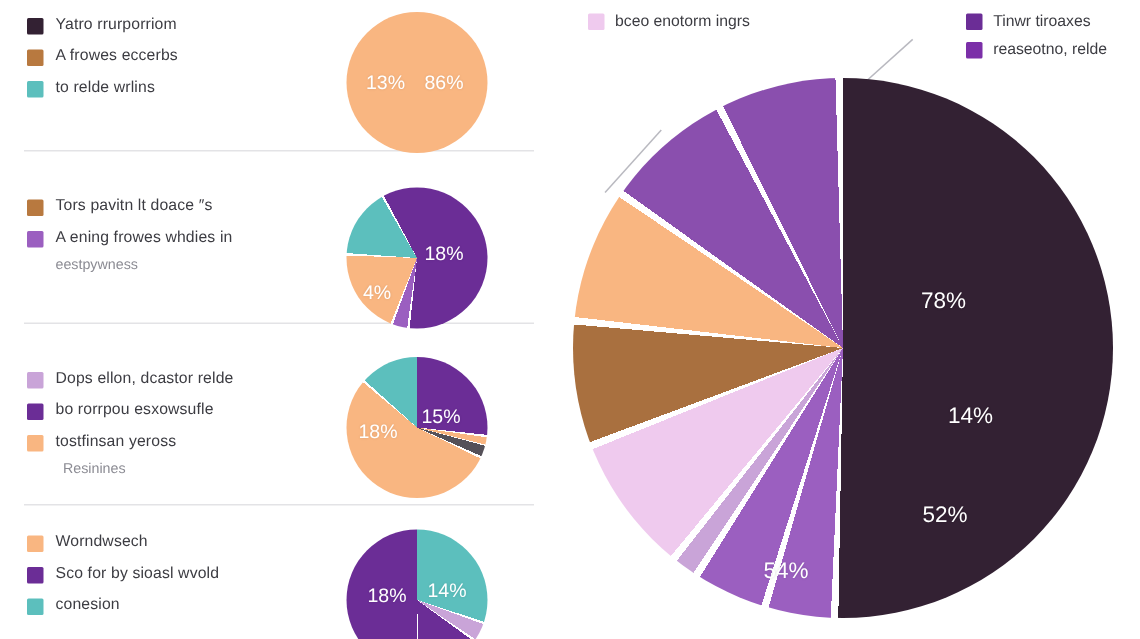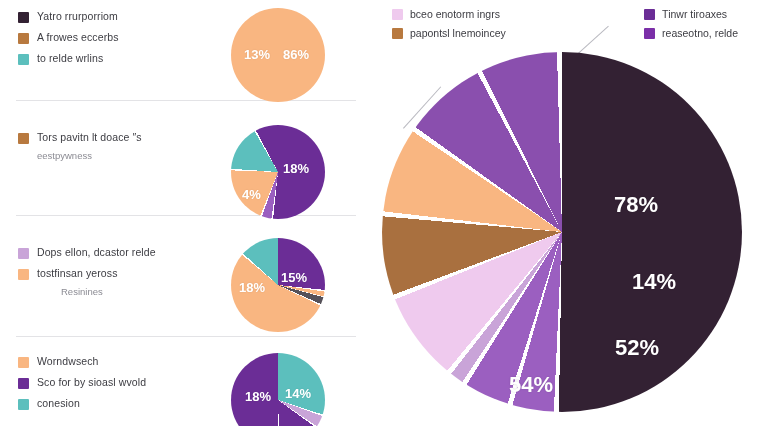--- a/index.html
+++ b/index.html
@@ -34,42 +34,42 @@
     margin-bottom:8px;line-height:1.15;
   }
   .swatch{
     width:11px;height:11px;flex:0 0 11px;margin-top:2px;border-radius:1px;
   }
   .legend-label{
     font-size:10.5px;color:#3c3c42;letter-spacing:.1px;
     filter:blur(.35px);
   }
   .legend-sub{
-    font-size:9.5px;color:#8b8b93;margin-left:43px;margin-top:-2px;
+    font-size:9.5px;color:#8b8b93;margin-left:24px;margin-top:-2px;
     filter:blur(.4px);
   }
 
   .mini-pie-wrap{position:absolute;}
   .mini-label{
-    position:absolute;color:#ffffff;font-weight:bold;font-size:13px;
+    position:absolute;color:#ffffff;font-weight:normal;font-size:13px;
     text-shadow:0 0 2px rgba(0,0,0,.12);
     filter:blur(.2px);white-space:nowrap;
   }
 
   
   .right-col{position:absolute;left:372px;top:0;width:388px;height:426px;}
   .big-legend{position:absolute;top:8px;left:20px;width:360px;
     display:flex;justify-content:space-between;}
   .big-legend-col{display:flex;flex-direction:column;gap:7px;}
   .big-legend-row{display:flex;align-items:center;gap:7px;}
   .big-legend-label{font-size:10.5px;color:#3c3c42;filter:blur(.35px);white-space:nowrap;}
 
   .big-pie{position:absolute;left:10px;top:52px;width:360px;height:360px;}
   .big-label{
-    position:absolute;color:#ffffff;font-weight:bold;font-size:22px;
+    position:absolute;color:#ffffff;font-weight:normal;font-size:15px;
     text-shadow:0 0 2px rgba(0,0,0,.15);white-space:nowrap;
   }
   .leader{position:absolute;background:#b9b9c0;height:1px;transform-origin:0 0;}
 </style>
 </head>
 <body>
 
 <div class="canvas">
 
   <div class="left-col">
@@ -99,20 +99,24 @@
         <span class="mini-label" style="left:13px;top:39px;">13%</span>
         <span class="mini-label" style="left:52px;top:39px;">86%</span>
       </div>
     </div>
 
     <div class="row row-1">
       <div class="legend" style="top:16px;">
         <div class="legend-row">
           <span class="swatch" style="background:#b8793f"></span>
           <span class="legend-label">Tors pavitn lt  doace ″s</span>
+        </div>
+        <div class="legend-row">
+          <span class="swatch" style="background:#9b5fc0"></span>
+          <span class="legend-label">A ening frowes whdies in</span>
         </div>
         <div class="legend-sub" style="margin-left:19px;">eestpywness</div>
       </div>
 
       <div class="mini-pie-wrap" style="left:231px;top:10px;width:94px;height:94px;">
         <div style="position:absolute;inset:0;border-radius:50%;
              background:conic-gradient(
                #6b2d96 0deg 186deg,
                #ffffff 186deg 188deg,
                #9b5fc0 188deg 200deg,
@@ -127,20 +131,24 @@
       </div>
     </div>
 
     <div class="row row-2">
       <div class="legend" style="top:16px;">
         <div class="legend-row">
           <span class="swatch" style="background:#c9a4d8"></span>
           <span class="legend-label">Dops ellon, dcastor relde</span>
         </div>
         <div class="legend-row">
+          <span class="swatch" style="background:#6b2d96"></span>
+          <span class="legend-label">bo rorrpou esxowsufle</span>
+        </div>
+        <div class="legend-row">
           <span class="swatch" style="background:#f9b681"></span>
           <span class="legend-label">tostfinsan yeross</span>
         </div>
         <div class="legend-sub">Resinines</div>
       </div>
 
       <div class="mini-pie-wrap" style="left:231px;top:8px;width:94px;height:94px;">
         <div style="position:absolute;inset:0;border-radius:50%;
              background:conic-gradient(
                #6b2d96 0deg 96deg,
@@ -189,24 +197,20 @@
     </div>
   </div>
 
   <div class="right-col">
 
     <div class="big-legend">
       <div class="big-legend-col">
         <div class="big-legend-row">
           <span class="swatch" style="background:#efcaee;margin-top:0;"></span>
           <span class="big-legend-label">bceo enotorm ingrs</span>
-        </div>
-        <div class="big-legend-row">
-          <span class="swatch" style="background:#b8793f;margin-top:0;"></span>
-          <span class="big-legend-label">papontsl lnemoincey</span>
         </div>
       </div>
       <div class="big-legend-col" style="margin-right:14px;">
         <div class="big-legend-row">
           <span class="swatch" style="background:#6b2d96;margin-top:0;"></span>
           <span class="big-legend-label">Tinwr tiroaxes</span>
         </div>
         <div class="big-legend-row">
           <span class="swatch" style="background:#7b2fa8;margin-top:0;"></span>
           <span class="big-legend-label">reaseotno, relde</span>

